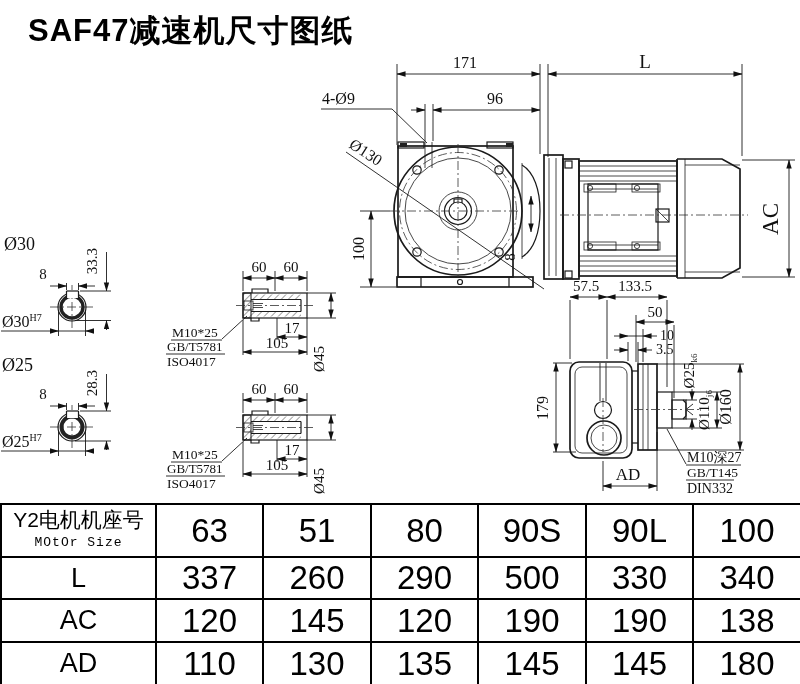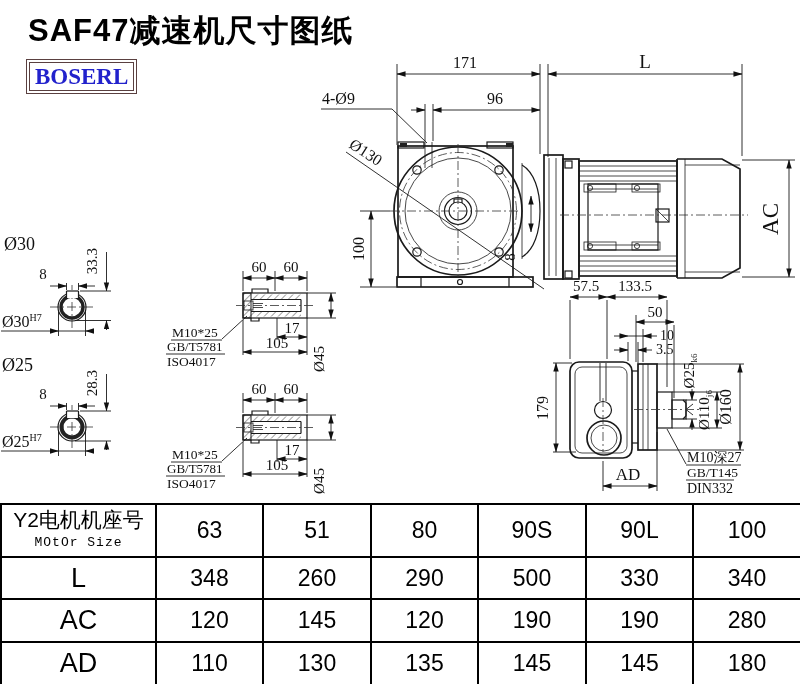--- a/index.html
+++ b/index.html
@@ -19,29 +19,28 @@
   .cl{stroke:#333;stroke-width:0.8;fill:none;stroke-dasharray:9 3 2 3;}
   .ring{stroke:#222;fill:none;}
   #spec-table{position:absolute;left:0;top:503px;width:800px;height:181px;
               border-collapse:collapse;table-layout:fixed;}
   #spec-table td{border:2px solid #000;text-align:center;vertical-align:middle;
                  padding:0;overflow:hidden;margin-top:28px;}
   #spec-table{border-bottom:3px solid #000;}
   .hdr-cn{font-size:21px;line-height:24px;}
   .hdr-en{font-family:"Liberation Mono",monospace;font-size:13px;letter-spacing:1px;line-height:22px;}
   .row-label{font-size:27px;}
-  .cell-num{font-size:23px;}
+  .cell-num{font-size:33px;}
 </style>
 </head>
 <body>
 
 <div id="page">
 
   <div id="title">SAF47减速机尺寸图纸</div>
-  <div id="logo">BOSERL</div>
 
   <svg width="800" height="505" viewBox="0 0 800 505">
     <defs>
       <marker id="ar" markerWidth="10" markerHeight="7" refX="9.5" refY="3" orient="auto-start-reverse">
         <path d="M0,0 L10,3 L0,6 Z" fill="#111"></path>
       </marker>
       <pattern id="hatch" width="5" height="5" patternUnits="userSpaceOnUse" patternTransform="rotate(45)">
         <line x1="0" y1="0" x2="0" y2="5" stroke="#444" stroke-width="1"></line>
       </pattern>
     </defs>
@@ -347,35 +346,35 @@
       </td>
       <td class="cell-num">63</td>
       <td class="cell-num">51</td>
       <td class="cell-num">80</td>
       <td class="cell-num">90S</td>
       <td class="cell-num">90L</td>
       <td class="cell-num">100</td>
     </tr>
     <tr style="height:42px">
       <td class="row-label">L</td>
-      <td class="cell-num">348</td>
+      <td class="cell-num">337</td>
       <td class="cell-num">260</td>
       <td class="cell-num">290</td>
       <td class="cell-num">500</td>
       <td class="cell-num">330</td>
       <td class="cell-num">340</td>
     </tr>
     <tr style="height:43px">
       <td class="row-label">AC</td>
       <td class="cell-num">120</td>
       <td class="cell-num">145</td>
       <td class="cell-num">120</td>
       <td class="cell-num">190</td>
       <td class="cell-num">190</td>
-      <td class="cell-num">280</td>
+      <td class="cell-num">138</td>
     </tr>
     <tr style="height:44px">
       <td class="row-label">AD</td>
       <td class="cell-num">110</td>
       <td class="cell-num">130</td>
       <td class="cell-num">135</td>
       <td class="cell-num">145</td>
       <td class="cell-num">145</td>
       <td class="cell-num">180</td>
     </tr>

